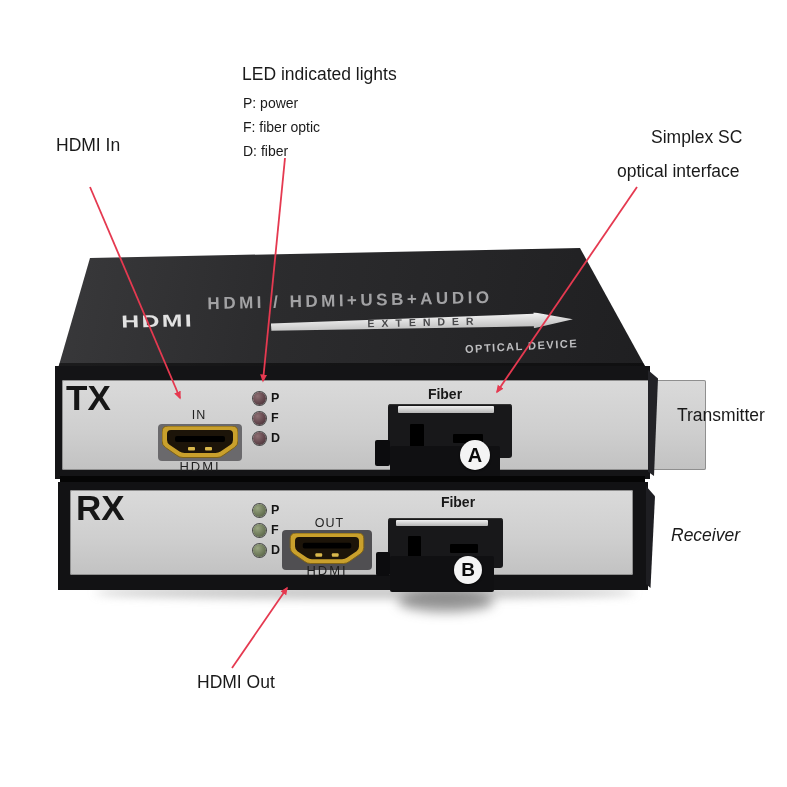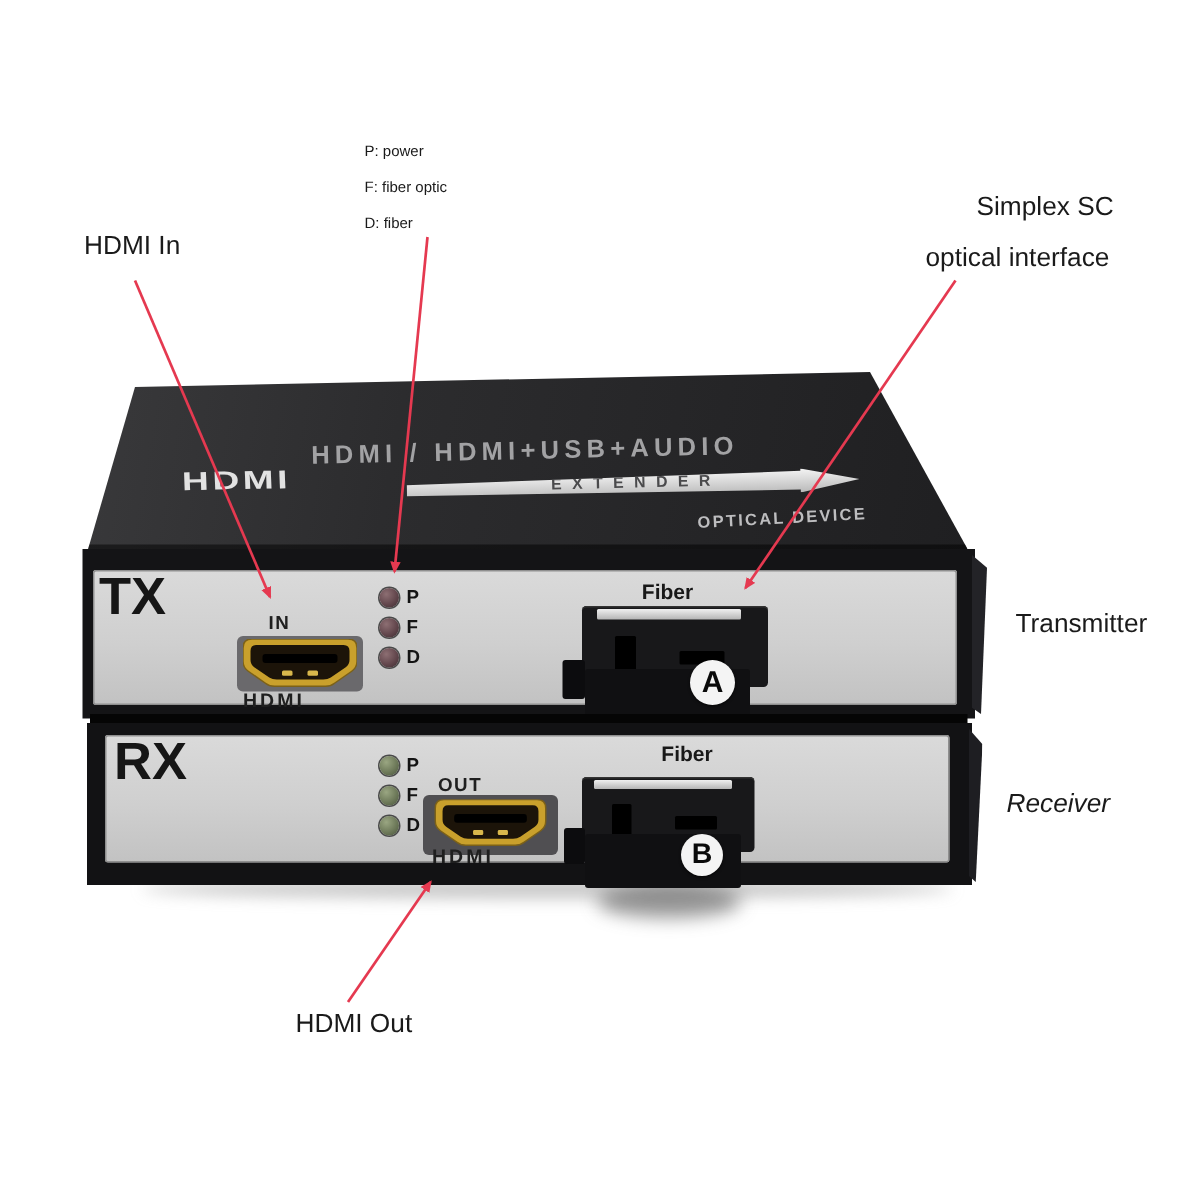--- a/index.html
+++ b/index.html
@@ -1,21 +1,21 @@
 <!DOCTYPE html>
 <html style="--arrow-red: #e53950; --annotation-text: #1a1a1a; --top-text-gray: #a2a2a4; --panel-gray: #cfcfcf; --chassis-black: #141416; --hdmi-gold: #c9a02c; --led-tx: #63474d; --led-rx: #6e7a5a;"><head>
 <meta charset="utf-8">
 <style>
   html,body{margin:0;padding:0;background:#ffffff;}
   .stage{position:relative;width:787px;height:787px;background:#ffffff;overflow:hidden;
          font-family:"Liberation Sans", sans-serif;color:var(--annotation-text,#1a1a1a);}
   .abs{position:absolute;}
   
   .ann{position:absolute;font-size:17.5px;line-height:1.1;color:var(--annotation-text,#1a1a1a);white-space:nowrap;}
-  .ann.small{font-size:10px;}
+  .ann.small{font-size:14px;}
   
   .top-face{position:absolute;left:57px;top:248px;width:592px;height:126px;
     background:linear-gradient(100deg,#39393b 0%,#2c2c2e 35%,#262628 65%,#1f1f21 100%);
     clip-path:polygon(33px 10px,523px 0px,588px 118px,0px 124px);}
   .top-bevel{position:absolute;left:0;bottom:0;width:100%;height:11px;background:rgba(0,0,0,0.5);}
   .top-title{position:absolute;left:133px;top:43px;width:320px;text-align:center;
     font-size:17px;font-weight:700;letter-spacing:3.5px;color:var(--top-text-gray,#a2a2a4);
     transform:rotate(-1.3deg);white-space:nowrap;}
   .hdmi-logo{position:absolute;left:64px;top:64px;font-size:21px;font-weight:900;letter-spacing:2px;
     color:#e2e2e2;transform:scale(1.18,.82) rotate(-1.5deg);transform-origin:left top;white-space:nowrap;}
@@ -23,21 +23,21 @@
     background:linear-gradient(180deg,#f4f4f4,#b9b9b9);
     clip-path:polygon(0 30%,87% 10%,87% 0,100% 50%,87% 100%,87% 88%,0 76%);}
   .banner span{position:absolute;left:48px;top:1px;width:210px;text-align:center;
     font-size:10.5px;font-weight:700;letter-spacing:7px;color:#4a4a4c;}
   .optical{position:absolute;left:408px;top:92px;font-size:11px;font-weight:700;letter-spacing:1.5px;
     color:#bdbdbf;transform:rotate(-3deg);white-space:nowrap;}
   .block{position:absolute;background:#141416;}
   .panel{position:absolute;background:linear-gradient(180deg,#dadada 0%,#cfcfcf 55%,#c2c2c2 100%);
     box-shadow:inset 0 0 0 1px #8f8f8f;border-radius:2px;}
   .unit-label{position:absolute;font-size:35px;font-weight:900;line-height:1;color:#161616;letter-spacing:0;}
-  .port-caption{position:absolute;text-align:left;font-weight:700;color:#1f1f1f;}
+  .port-caption{position:absolute;text-align:center;font-weight:400;color:#1f1f1f;}
   .led-dot{position:absolute;width:13px;height:13px;border-radius:50%;}
   .led-dot.tx{background:radial-gradient(circle at 35% 32%,#8d6f73 0%,var(--led-tx,#63474d) 55%,#3c2b30 100%);box-shadow:0 0 0 1px #4a4a4a;}
   .led-dot.rx{background:radial-gradient(circle at 35% 32%,#9aa682 0%,var(--led-rx,#6e7a5a) 55%,#49543d 100%);box-shadow:0 0 0 1px #4a4a4a;}
   .led-letter{position:absolute;font-size:12.5px;font-weight:700;color:#141414;line-height:13px;}
   .fiber-label{position:absolute;width:80px;text-align:center;font-size:14px;font-weight:700;color:#181818;}
   .sc-body{position:absolute;background:#18181a;border-radius:3px;box-shadow:inset 0 1px 0 #333;}
   .sc-lower{position:absolute;background:#101012;border-radius:2px;}
   .sc-tab{position:absolute;background:#0c0c0e;border-radius:2px;}
   .sc-strip{position:absolute;background:linear-gradient(180deg,#f0f0f0,#b5b5b5);border-radius:1px;}
   .sc-slot{position:absolute;background:#000000;border-radius:1px;}
@@ -48,21 +48,22 @@
   .shadow{position:absolute;border-radius:50%;filter:blur(5px);}
   .port-recess{position:absolute;background:#504f52;border-radius:4px;}
   svg.overlay{position:absolute;left:0;top:0;z-index:50;pointer-events:none;}
   .ann,z .ann{z-index:40;}
 </style>
 </head>
 <body>
 
 <div class="stage">
 
-  <div class="ann" style="left:56px;top:154px;">HDMI In</div>
+  <div class="ann" style="left:56px;top:136px;">HDMI In</div>
+  <div class="ann" style="left:242px;top:65px;">LED indicated lights</div>
   <div class="ann small" style="left:243px;top:96px;">P: power</div>
   <div class="ann small" style="left:243px;top:120px;">F: fiber optic</div>
   <div class="ann small" style="left:243px;top:144px;">D: fiber</div>
   <div class="ann" style="left:617px;top:128px;margin-left:34px;">Simplex SC</div>
   <div class="ann" style="left:617px;top:162px;">optical interface</div>
   <div class="ann" style="left:677px;top:406px;">Transmitter</div>
   <div class="ann" style="left:671px;top:526px;font-style:italic;">Receiver</div>
   <div class="ann" style="left:197px;top:673px;">HDMI Out</div>
 
   <div class="shadow" style="left:95px;top:586px;width:540px;height:13px;background:rgba(130,130,130,.45);"></div>
@@ -72,21 +73,21 @@
     <div class="top-title">HDMI / HDMI+USB+AUDIO</div>
     <div class="hdmi-logo">HDMI</div>
     <div class="banner">
       <span>EXTENDER</span>
     </div>
     <div class="optical">OPTICAL DEVICE</div>
     <div class="top-bevel"></div>
   </div>
 
   <div class="block" style="left:55px;top:366px;width:595px;height:113px;">
-    <div class="panel" style="left:7px;top:14px;width:576px;height:90px;">
+    <div class="panel" style="left:7px;top:14px;width:644px;height:90px;">
       <div class="unit-label" style="left:4px;top:0px;">TX</div>
 
       <div class="port-caption" style="left:117px;top:28px;width:40px;font-size:12.5px;letter-spacing:1px;">IN</div>
       <div class="port-recess" style="left:96px;top:44px;width:84px;height:37px;background:#6a696c;"></div>
       <svg class="abs" style="left:100px;top:46px;" width="76" height="32" viewBox="0 0 76 32">
         <path d="M6 0 H70 Q76 0 76 6 V15 Q76 19 72.5 21.5 L61 29.5 Q58.5 31.5 55 31.5 H21 Q17.5 31.5 15 29.5 L3.5 21.5 Q0 19 0 15 V6 Q0 0 6 0 Z" fill="#c9a02c" stroke="#7c6118" stroke-width="1"></path>
         <path d="M9 4 H67 Q71 4 71 8 V14 Q71 17 68.5 18.8 L58.5 25.6 Q56.5 27 53.5 27 H22.5 Q19.5 27 17.5 25.6 L7.5 18.8 Q5 17 5 14 V8 Q5 4 9 4 Z" fill="#1c1409"></path>
         <rect x="13" y="10" width="50" height="6" rx="2" fill="#000000"></rect>
         <rect x="26" y="21" width="7" height="3.5" rx="1" fill="#d9b84c"></rect>
         <rect x="43" y="21" width="7" height="3.5" rx="1" fill="#d9b84c"></rect>

